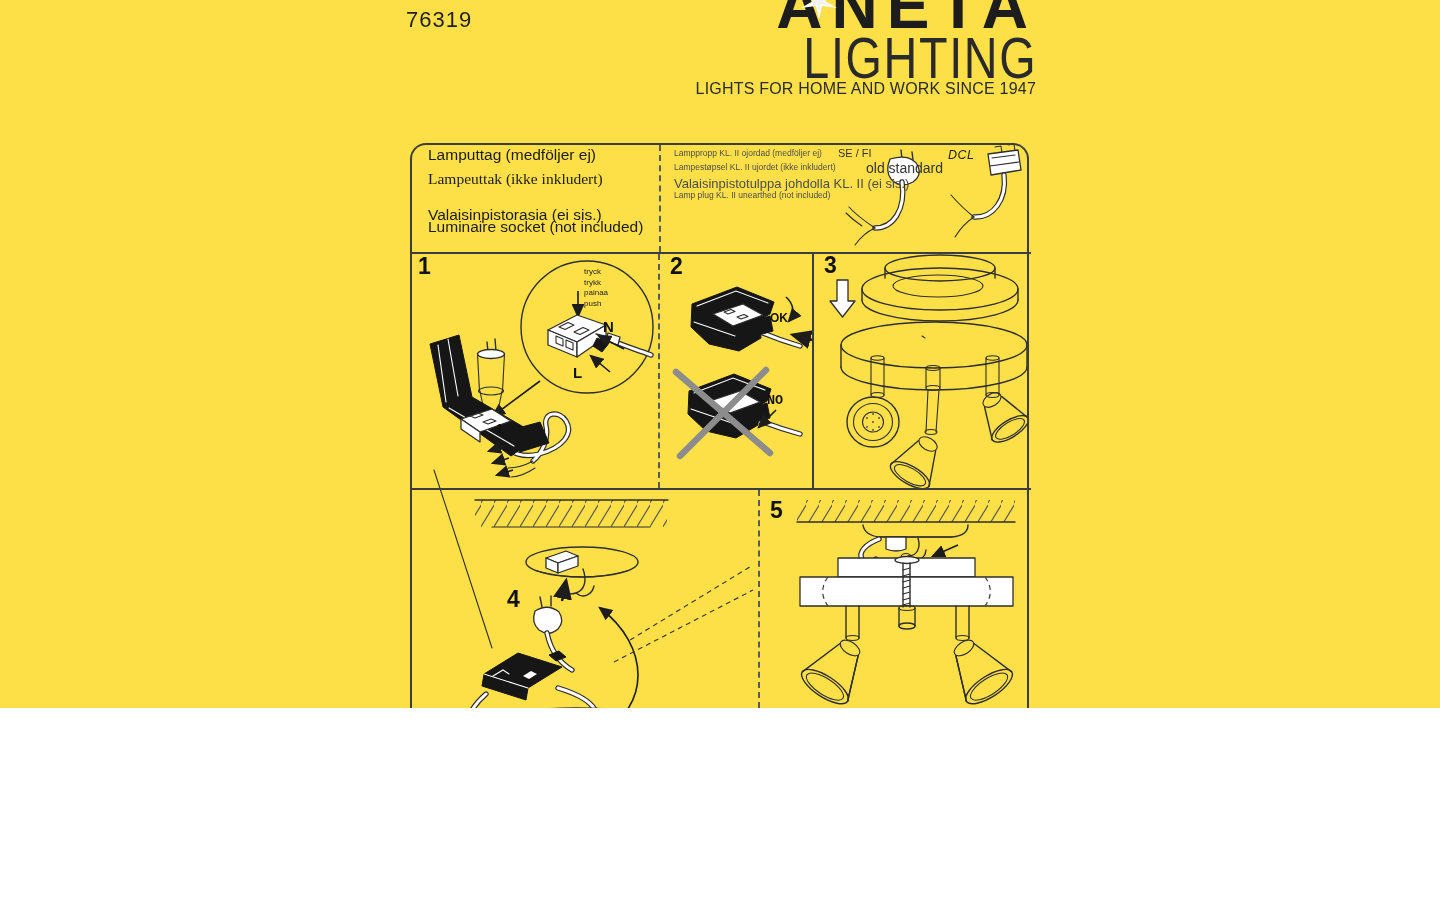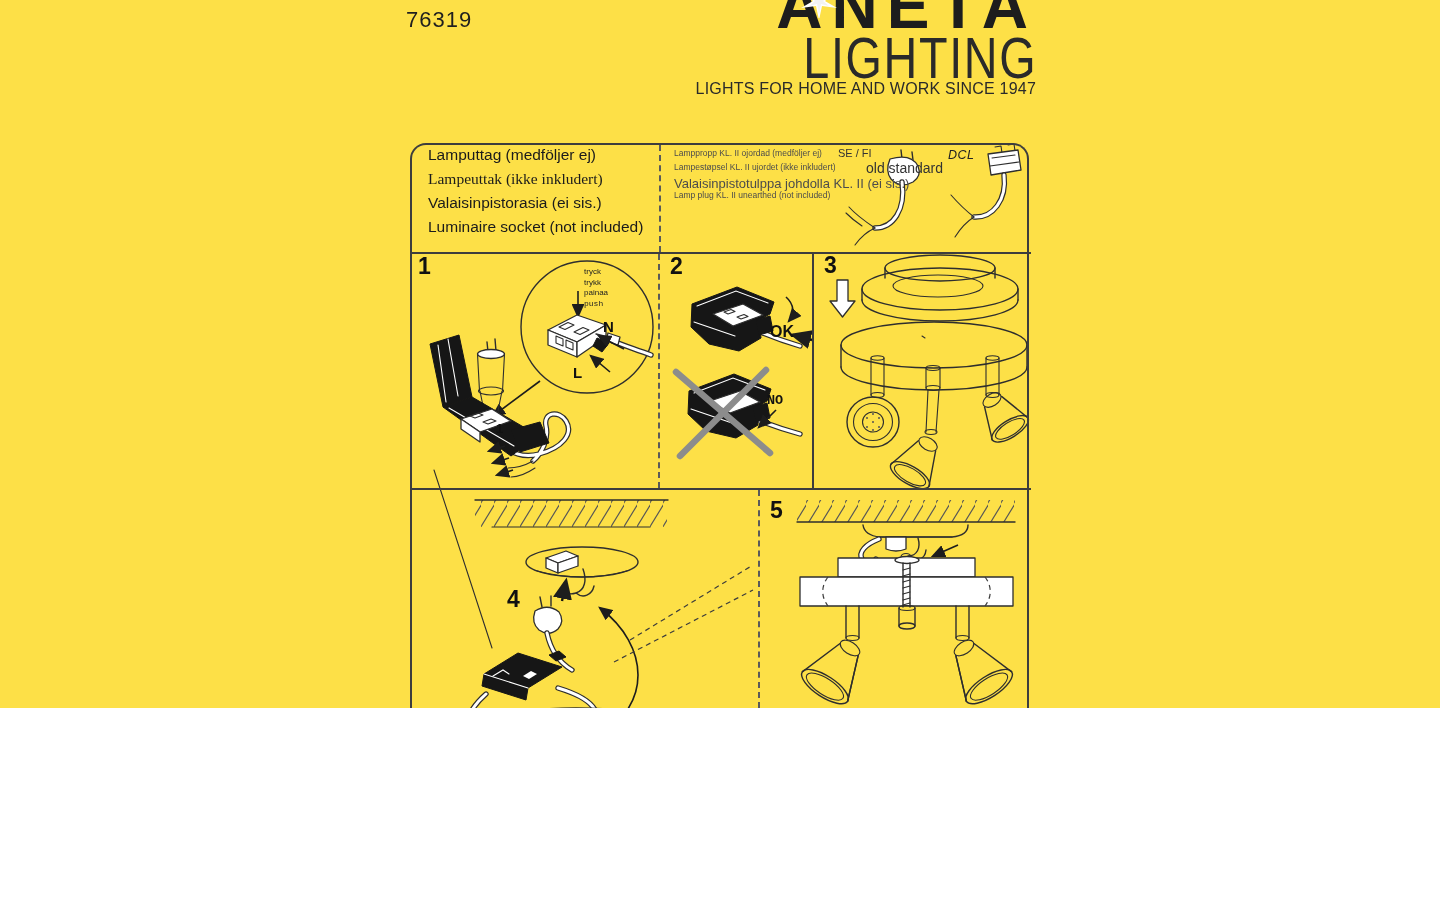--- a/index.html
+++ b/index.html
@@ -407,42 +407,42 @@
     <svg id="sparkle" width="40" height="30" viewBox="0 0 40 30">
       <path d="M20,-8 L23,8 L36,4 L26,13 L38,20 L23,18 L20,32 L17,18 L2,20 L14,13 L4,4 L17,8 Z" fill="#ffffff"></path>
       <path d="M20,0 L22,9 L30,7 L24,13 L30,18 L22,16 L20,26 L18,16 L10,18 L16,13 L10,7 L18,9 Z" fill="#f2f2f2"></path>
     </svg>
     <div class="lbl" id="brandSub">LIGHTING</div>
     <div class="lbl" id="brandTag">LIGHTS FOR HOME AND WORK SINCE 1947</div>
   </div>
 
   <div class="lbl" style="left:428px;top:147px;font-size:15.5px;">Lamputtag (medföljer ej)</div>
   <div class="lbl" style="left:428px;top:171px;font-size:15.5px;font-family:Liberation Serif, serif;">Lampeuttak (ikke inkludert)</div>
-  <div class="lbl" style="left:428px;top:195px;font-size:15.5px;">Valaisinpistorasia (ei sis.)</div>
+  <div class="lbl" style="left:428px;top:207px;font-size:15.5px;">Valaisinpistorasia (ei sis.)</div>
   <div class="lbl" style="left:428px;top:219px;font-size:15.5px;">Luminaire socket (not included)</div>
 
   <div class="lbl" style="left:674px;top:149px;font-size:8.5px;color:#4c4c4c;">Lamppropp KL. II ojordad (medföljer ej)</div>
   <div class="lbl" style="left:674px;top:163px;font-size:8.5px;color:#4c4c4c;">Lampestøpsel KL. II ujordet (ikke inkludert)</div>
   <div class="lbl" style="left:674px;top:177px;font-size:13px;color:#4c4c4c;">Valaisinpistotulppa johdolla KL. II (ei sis.)</div>
   <div class="lbl" style="left:674px;top:191px;font-size:8.5px;color:#4c4c4c;">Lamp plug KL. II unearthed (not included)</div>
   <div class="lbl" style="left:838px;top:148px;font-size:11px;color:#333;">SE / FI</div>
   <div class="lbl" style="left:838px;top:161px;font-size:14px;color:#333;margin-left:28px;">old standard</div>
   <div class="lbl" style="left:948px;top:149px;font-size:12.5px;letter-spacing:0.5px;color:#222;font-style:italic;">DCL</div>
 
   <div class="lbl stepnum" style="left:418px;top:254px;">1</div>
   <div class="lbl stepnum" style="left:670px;top:254px;">2</div>
   <div class="lbl stepnum" style="left:824px;top:253px;">3</div>
   <div class="lbl stepnum" style="left:507px;top:587px;">4</div>
   <div class="lbl stepnum" style="left:770px;top:498px;">5</div>
   <div class="lbl stepnum" style="left:764px;top:728px;">6</div>
 
   <div class="lbl tiny" style="left:584px;top:268px;">tryck</div>
   <div class="lbl tiny" style="left:584px;top:278.5px;">trykk</div>
   <div class="lbl tiny" style="left:584px;top:289px;">painaa</div>
-  <div class="lbl tiny" style="left:584px;top:299.5px;font-family:Liberation Mono, monospace;">push</div>
+  <div class="lbl tiny" style="left:584px;top:299.5px;">push</div>
   <div class="lbl bold-s" style="left:603px;top:319px;font-size:15px;">N</div>
   <div class="lbl bold-s" style="left:573px;top:365px;font-size:15px;">L</div>
   <div class="lbl bold-s" style="left:496px;top:422px;font-size:13px;">1</div>
 
-  <div class="lbl bold-s" style="left:770px;top:324px;font-size:16px;">OK</div>
+  <div class="lbl bold-s" style="left:770px;top:312px;font-size:12px;">OK</div>
   <div class="lbl bold-s" style="left:767px;top:394px;font-size:13.5px;font-family:Liberation Mono, monospace;">NO</div>
 
 </div>
 
 </body></html>

